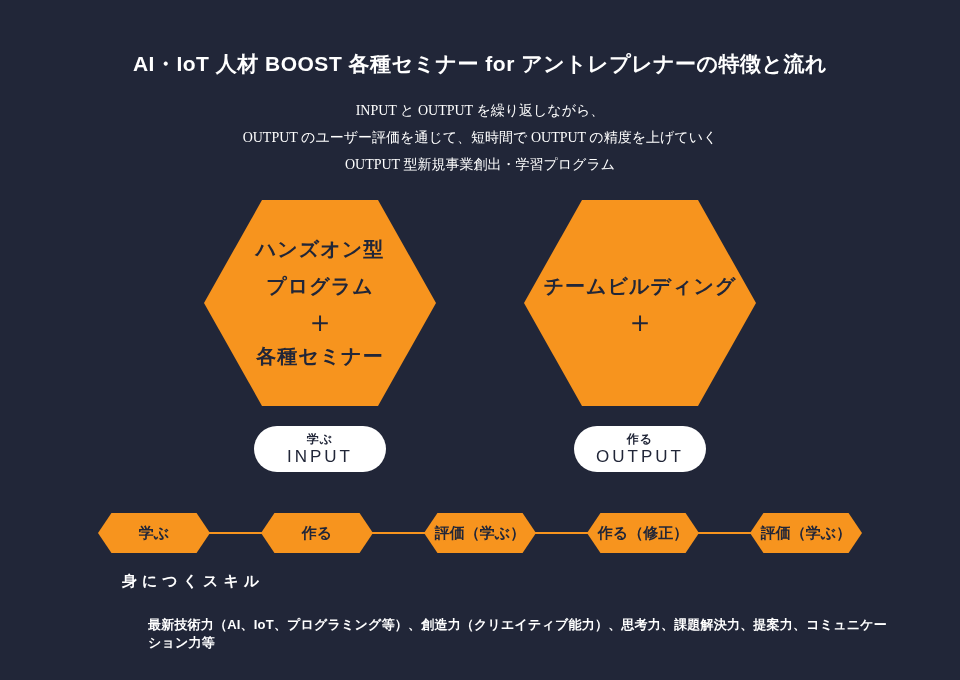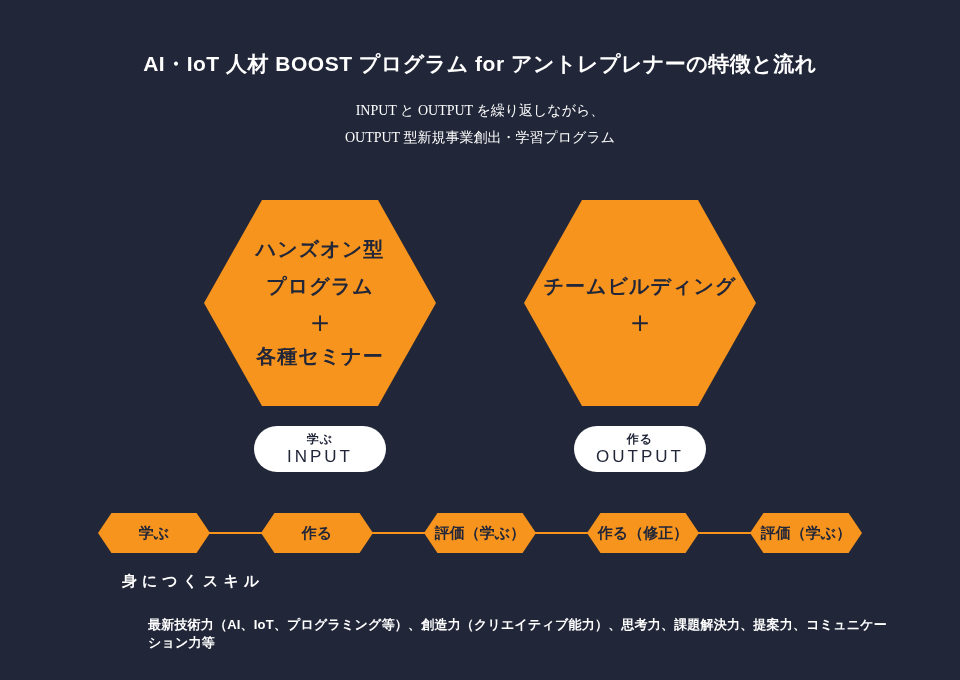--- a/index.html
+++ b/index.html
@@ -141,24 +141,25 @@
     letter-spacing: 0.2px;
     line-height: 18px;
     margin-left: 28px;
   }
 </style>
 </head>
 <body>
 
 <div class="page">
 
-  <h1 class="title">AI・IoT 人材 BOOST プログラム for アントレプレナーの特徴と流れ</h1>
+  <h1 class="title">AI・IoT 人材 BOOST 各種セミナー for アントレプレナーの特徴と流れ</h1>
 
   <div class="subtitle">
     <div>INPUT と OUTPUT を繰り返しながら、</div>
+    <div>OUTPUT のユーザー評価を通じて、短時間で OUTPUT の精度を上げていく</div>
     <div>OUTPUT 型新規事業創出・学習プログラム</div>
   </div>
 
   <div class="bighex hex-input">
     <div class="hex-line">ハンズオン型</div>
     <div class="hex-line">プログラム</div>
     <div class="hex-plus">＋</div>
     <div class="hex-line">各種セミナー</div>
   </div>
 

